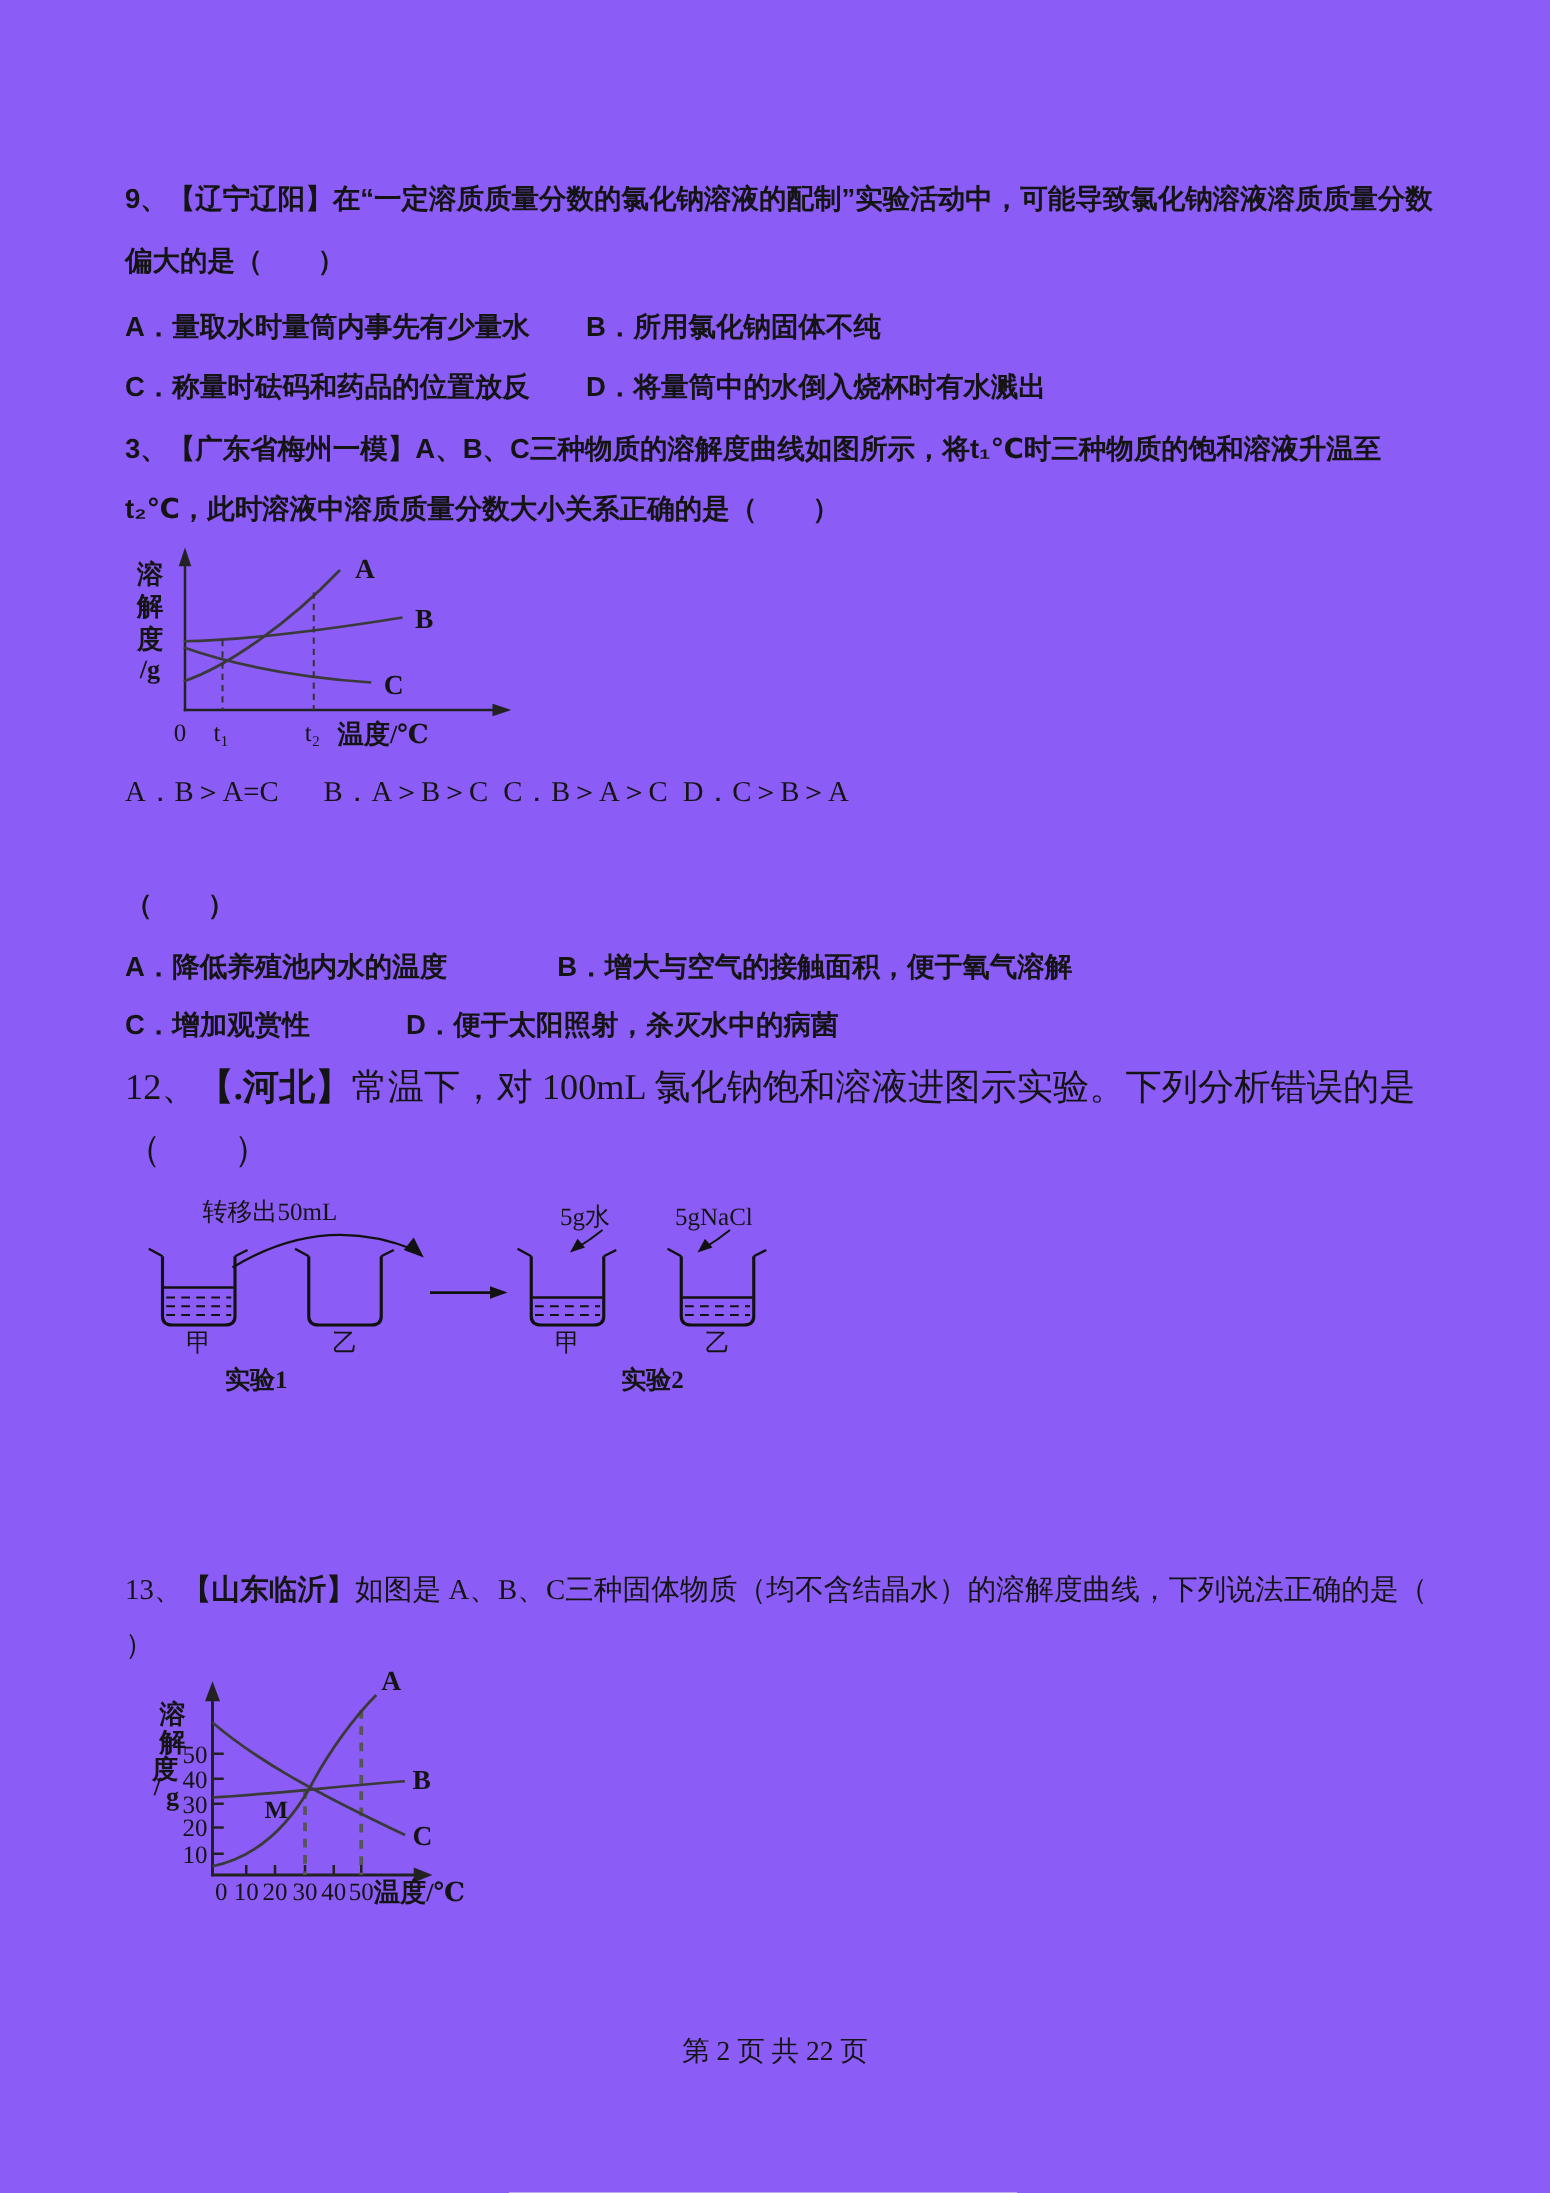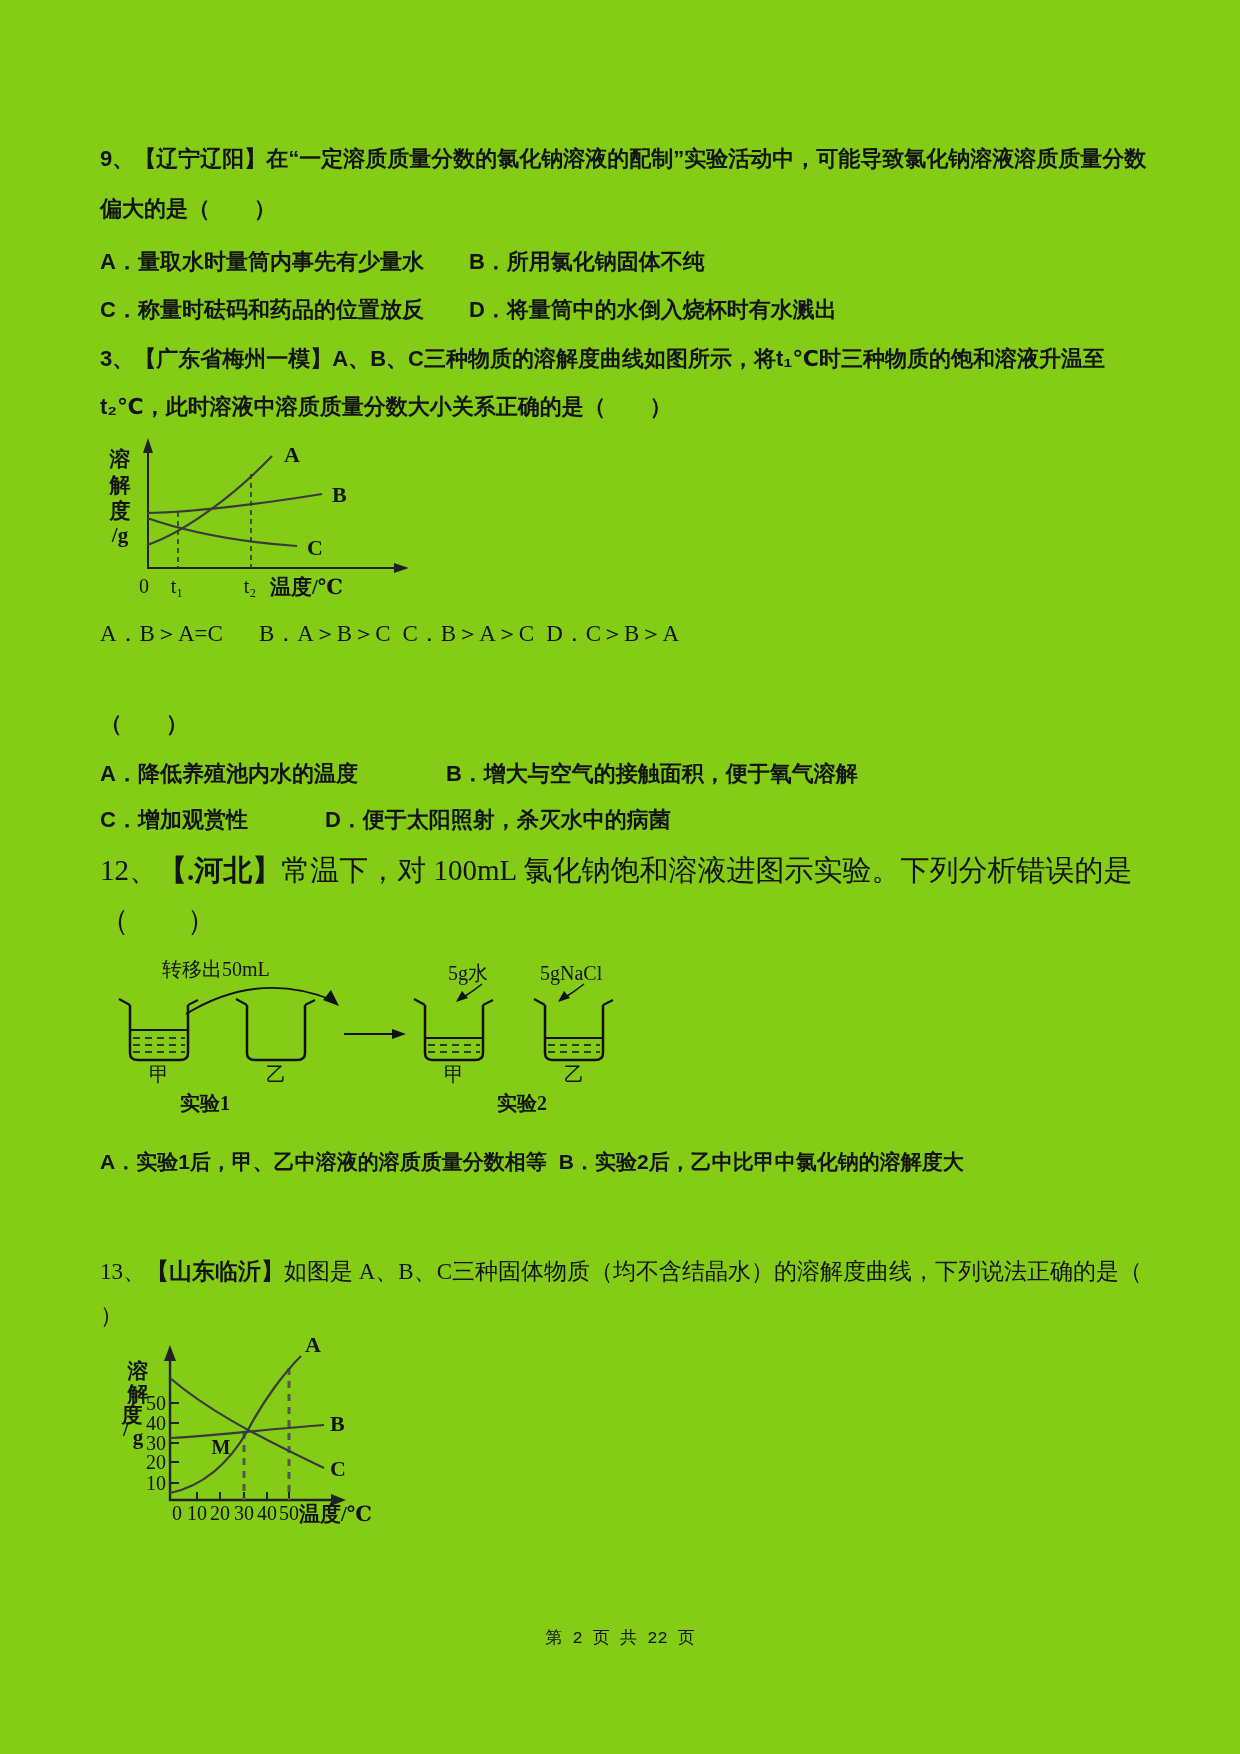--- a/index.html
+++ b/index.html
@@ -1,30 +1,30 @@
 <!DOCTYPE html>
 <html><head>
 <meta charset="utf-8">
 <style>
   html,body{margin:0;padding:0;background:#e8e8e8;}
   .page{
     position:relative;width:1240px;height:1754px;margin:0 auto;
-    background:#84cc16;color:#141414;overflow:hidden;
+    background:#8b5cf6;color:#141414;overflow:hidden;
     font-family:"Liberation Serif","DejaVu Serif",serif;
   }
   .line{position:absolute;left:100px;width:1048px;font-size:22px;line-height:50px;}
   .hei{font-family:"Liberation Sans","DejaVu Sans",sans-serif;font-weight:bold;}
   .song{font-family:"Liberation Serif","DejaVu Serif",serif;font-weight:normal;}
   .tag{font-weight:bold;}
   .opts{line-height:44px;}
   .g12{margin-left:12px;} .g28{margin-left:36px;} .g40{margin-left:40px;}
   .g45{margin-left:45px;} .g70{margin-left:88px;} .g105{margin-left:77px;}
   .fig{position:absolute;}
   .footer{position:absolute;left:0;top:1626px;width:100%;text-align:center;
-    font-size:17px;font-family:Liberation Mono, monospace;}
+    font-size:22px;font-family:Liberation Serif, serif;}
   svg text{fill:#141414;}
   .axnum{font-family:"Liberation Serif","DejaVu Serif",serif;font-size:20px;}
   .axlab{font-family:"Liberation Serif","DejaVu Serif",serif;font-size:21px;font-weight:bold;}
   .cvlab{font-family:"Liberation Serif","DejaVu Serif",serif;font-size:22px;font-weight:bold;}
   .dlab{font-family:"Liberation Serif","DejaVu Serif",serif;font-size:20px;}
 </style>
 </head>
 <body>
 
 <div class="page">
@@ -135,23 +135,20 @@
       <line x1="13" y1="40" x2="69" y2="40" stroke="#111" stroke-width="2"></line>
       <line x1="15" y1="47" x2="67" y2="47" stroke="#111" stroke-width="1.5" stroke-dasharray="7,5"></line>
       <line x1="15" y1="54" x2="67" y2="54" stroke="#111" stroke-width="1.5" stroke-dasharray="7,5"></line>
     </g>
     <text class="dlab" x="464" y="129" text-anchor="middle">乙</text>
 
     <text class="dlab" x="95" y="158" text-anchor="middle" style="font-weight:bold">实验1</text>
     <text class="dlab" x="412" y="158" text-anchor="middle" style="font-weight:bold">实验2</text>
   </svg>
 
-  <div class="line hei opts" style="top:1140px;font-size:21px">
-    <span>A．实验1后，甲、乙中溶液的溶质质量分数相等</span><span class="g12">B．实验2后，乙中比甲中氯化钠的溶解度大</span>
-  </div>
 
   <div class="line song" style="top:1250px;line-height:44px;font-size:23px">
     <span>13、</span><span class="tag">【山东临沂】</span><span>如图是 A、B、C三种固体物质（均不含结晶水）的溶解度曲线，下列说法正确的是（</span>
   </div>
   <div class="line song" style="top:1294px;line-height:44px;font-size:23px">
     <span>）</span>
   </div>
 
   <svg class="fig" style="top:1328px;left:100px" width="345" height="205" viewBox="0 0 345 205">
     <line x1="70" y1="30" x2="70" y2="173" stroke="#222" stroke-width="2.4"></line>

